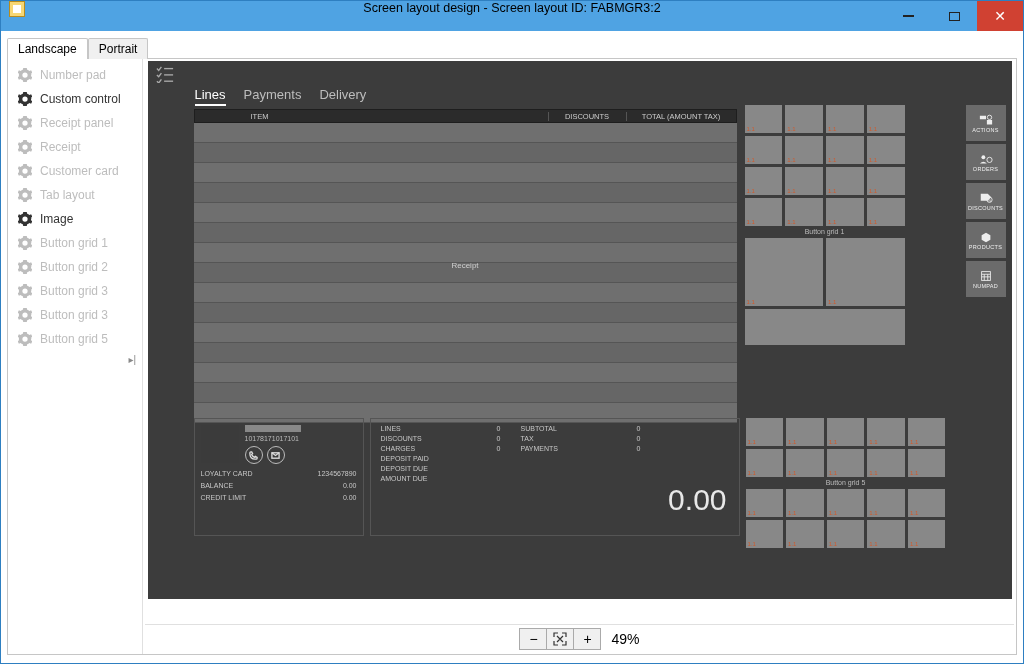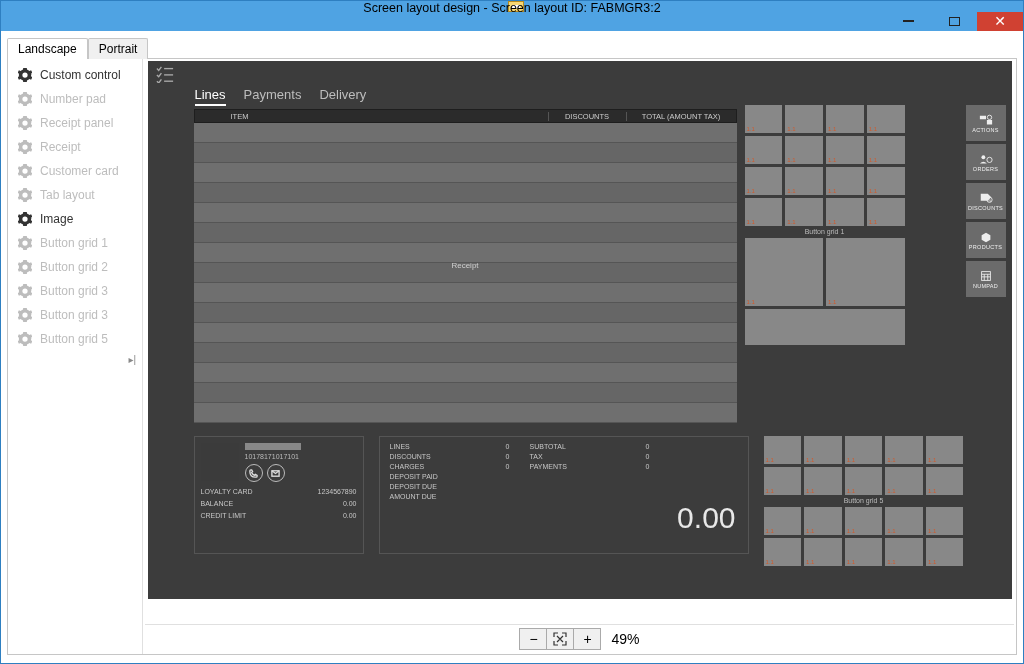--- a/index.html
+++ b/index.html
@@ -1,20 +1,20 @@
 <!DOCTYPE html>
 <html><head>
 <meta charset="utf-8">
 <style>
   * { box-sizing: border-box; margin: 0; padding: 0; font-family: "Segoe UI", Arial, sans-serif; }
   body { background: #fff; width: 1024px; height: 664px; overflow: hidden; }
 
   
   .window { width: 1024px; height: 664px; border: 1px solid #2e7fc1; display: flex; flex-direction: column; }
-  .titlebar { height: 30px; background: #4fa3e3; display: flex; align-items: center; position: relative; color: #000; flex-direction: column; }
+  .titlebar { height: 30px; background: #4fa3e3; display: flex; align-items: flex-start; position: relative; color: #000; }
   .title-icon { width: 16px; height: 16px; margin-left: 8px; background: linear-gradient(#f7d774,#f7d774); border: 1px solid #b78b1e; position: relative; }
   .title-icon::after { content:""; position:absolute; inset:3px; background:#fff; }
   .title-text { position:absolute; left:0; right:0; text-align:center; font-size: 12.5px; }
   .winbtns { margin-left:auto; display:flex; height:100%; }
   .winbtn { width:46px; display:flex; align-items:center; justify-content:center; font-size:13px; color:#222; }
   .winbtn.close { background:#d04132; color:#fff; font-size:14px; }
   .winbtn.min span { width:11px; height:2px; background:#222; display:block; }
   .winbtn.max span { width:11px; height:9px; border:1.5px solid #222; display:block; }
 
   
@@ -42,21 +42,21 @@
   .ds-tasks { position:absolute; left:8px; top:4px; width:20px; height:20px; color:#9a9a9a; }
   .ds-tasks svg { width:18px; height:18px; }
 
   
   .rcp-tabs { position:absolute; left:47px; top:26px; display:flex; gap:18px; font-size:13px; color:#bdbdbd; }
   .rcp-tabs .sel { color:#fff; border-bottom:2px solid #fff; padding-bottom:2px; }
 
   
   .rcp { position:absolute; left:46px; top:48px; width:543px; }
   .rcp-head { height:14px; background:#2b2b2b; display:flex; font-size:7.5px; color:#ccc; align-items:center; border:1px solid #1e1e1e; }
-  .rcp-head .c1 { flex:1; padding-left:36px; }
+  .rcp-head .c1 { flex:1; padding-left:56px; }
   .rcp-head .c2 { width:78px; text-align:center; border-left:1px solid #555; }
   .rcp-head .c3 { width:110px; text-align:center; border-left:1px solid #555; padding:0 4px; }
   .rcp-row { height:20px; background:#6f6f6f; border-bottom:1px solid #555; }
   .rcp-row.alt { background:#666; }
   .rcp-label { position:absolute; left:0; right:0; top:152px; text-align:center; font-size:8px; color:#d0d0d0; }
 
   
   .bg1 { position:absolute; left:597px; top:44px; width:160px; }
   .bg-grid { display:grid; grid-template-columns:repeat(4,1fr); gap:3px; }
   .bg-cell { background:#888; position:relative; }
@@ -65,21 +65,21 @@
   .bg-caption { text-align:center; font-size:7px; color:#bbb; margin-top:2px; }
   .bg1-lower .bg-cell { height:68px; }
 
   
   .actcol { position:absolute; right:6px; top:44px; width:40px; display:flex; flex-direction:column; gap:3px; }
   .actbtn { background:#6b6b6b; height:36px; display:flex; flex-direction:column; align-items:center; justify-content:center; color:#eee; gap:1px; }
   .actbtn svg { width:14px; height:12px; fill:#eee; }
   .actlbl { font-size:5.5px; letter-spacing:0.3px; }
 
   
-  .bottom { position:absolute; left:46px; top:375px; right:8px; display:flex; gap:15px; }
+  .bottom { position:absolute; left:46px; top:357px; right:8px; display:flex; gap:6px; }
 
   
   .cust { width:170px; height:118px; border:1px solid #555; padding:6px; font-size:7px; color:#c7c7c7; }
   .cust-top { display:flex; gap:6px; margin-bottom:6px; }
   .cust-pic { width:38px; height:38px; background:#3b3b3b; }
   .cust-info { flex:1; }
   .cust-name { width:56px; height:7px; background:#888; margin-bottom:3px; }
   .cust-id { font-size:7px; color:#bbb; margin-bottom:4px; }
   .cust-icons { display:flex; gap:4px; }
   .cicon { width:18px; height:18px; border:1px solid #bbb; border-radius:50%; display:flex; align-items:center; justify-content:center; }
@@ -128,31 +128,31 @@
     <div class="tabstrip">
       <div class="tab active">Landscape</div>
       <div class="tab">Portrait</div>
     </div>
 
     <div class="tabbody">
 
       <div class="toollist">
 
         <div id="toolitems">
+            <div class="toolitem">
+              <svg viewBox="0 0 16 16">
+                <path fill="currentColor" d="M8 5a3 3 0 100 6 3 3 0 000-6zm7 3c0 .5-.05 1-.14 1.46l1.6 1.25-1.5 2.6-1.9-.65c-.74.6-1.6 1.05-2.54 1.3L10 16H6l-.52-2.04a6.96 6.96 0 01-2.54-1.3l-1.9.65-1.5-2.6 1.6-1.25A7.2 7.2 0 011 8c0-.5.05-1 .14-1.46L-.46 5.3l1.5-2.6 1.9.65c.74-.6 1.6-1.05 2.54-1.3L6 0h4l.52 2.04c.94.25 1.8.7 2.54 1.3l1.9-.65 1.5 2.6-1.6 1.25c.9.46.14.96.14 1.46z"></path>
+              </svg>
+              <span>Number pad</span>
+            </div>
             <div class="toolitem enabled">
               <svg viewBox="0 0 16 16">
                 <path fill="currentColor" d="M8 5a3 3 0 100 6 3 3 0 000-6zm7 3c0 .5-.05 1-.14 1.46l1.6 1.25-1.5 2.6-1.9-.65c-.74.6-1.6 1.05-2.54 1.3L10 16H6l-.52-2.04a6.96 6.96 0 01-2.54-1.3l-1.9.65-1.5-2.6 1.6-1.25A7.2 7.2 0 011 8c0-.5.05-1 .14-1.46L-.46 5.3l1.5-2.6 1.9.65c.74-.6 1.6-1.05 2.54-1.3L6 0h4l.52 2.04c.94.25 1.8.7 2.54 1.3l1.9-.65 1.5 2.6-1.6 1.25c.9.46.14.96.14 1.46z"></path>
               </svg>
               <span>Custom control</span>
-            </div>
-            <div class="toolitem">
-              <svg viewBox="0 0 16 16">
-                <path fill="currentColor" d="M8 5a3 3 0 100 6 3 3 0 000-6zm7 3c0 .5-.05 1-.14 1.46l1.6 1.25-1.5 2.6-1.9-.65c-.74.6-1.6 1.05-2.54 1.3L10 16H6l-.52-2.04a6.96 6.96 0 01-2.54-1.3l-1.9.65-1.5-2.6 1.6-1.25A7.2 7.2 0 011 8c0-.5.05-1 .14-1.46L-.46 5.3l1.5-2.6 1.9.65c.74-.6 1.6-1.05 2.54-1.3L6 0h4l.52 2.04c.94.25 1.8.7 2.54 1.3l1.9-.65 1.5 2.6-1.6 1.25c.9.46.14.96.14 1.46z"></path>
-              </svg>
-              <span>Number pad</span>
             </div>
             <div class="toolitem">
               <svg viewBox="0 0 16 16">
                 <path fill="currentColor" d="M8 5a3 3 0 100 6 3 3 0 000-6zm7 3c0 .5-.05 1-.14 1.46l1.6 1.25-1.5 2.6-1.9-.65c-.74.6-1.6 1.05-2.54 1.3L10 16H6l-.52-2.04a6.96 6.96 0 01-2.54-1.3l-1.9.65-1.5-2.6 1.6-1.25A7.2 7.2 0 011 8c0-.5.05-1 .14-1.46L-.46 5.3l1.5-2.6 1.9.65c.74-.6 1.6-1.05 2.54-1.3L6 0h4l.52 2.04c.94.25 1.8.7 2.54 1.3l1.9-.65 1.5 2.6-1.6 1.25c.9.46.14.96.14 1.46z"></path>
               </svg>
               <span>Receipt panel</span>
             </div>
             <div class="toolitem">
               <svg viewBox="0 0 16 16">
                 <path fill="currentColor" d="M8 5a3 3 0 100 6 3 3 0 000-6zm7 3c0 .5-.05 1-.14 1.46l1.6 1.25-1.5 2.6-1.9-.65c-.74.6-1.6 1.05-2.54 1.3L10 16H6l-.52-2.04a6.96 6.96 0 01-2.54-1.3l-1.9.65-1.5-2.6 1.6-1.25A7.2 7.2 0 011 8c0-.5.05-1 .14-1.46L-.46 5.3l1.5-2.6 1.9.65c.74-.6 1.6-1.05 2.54-1.3L6 0h4l.52 2.04c.94.25 1.8.7 2.54 1.3l1.9-.65 1.5 2.6-1.6 1.25c.9.46.14.96.14 1.46z"></path>

